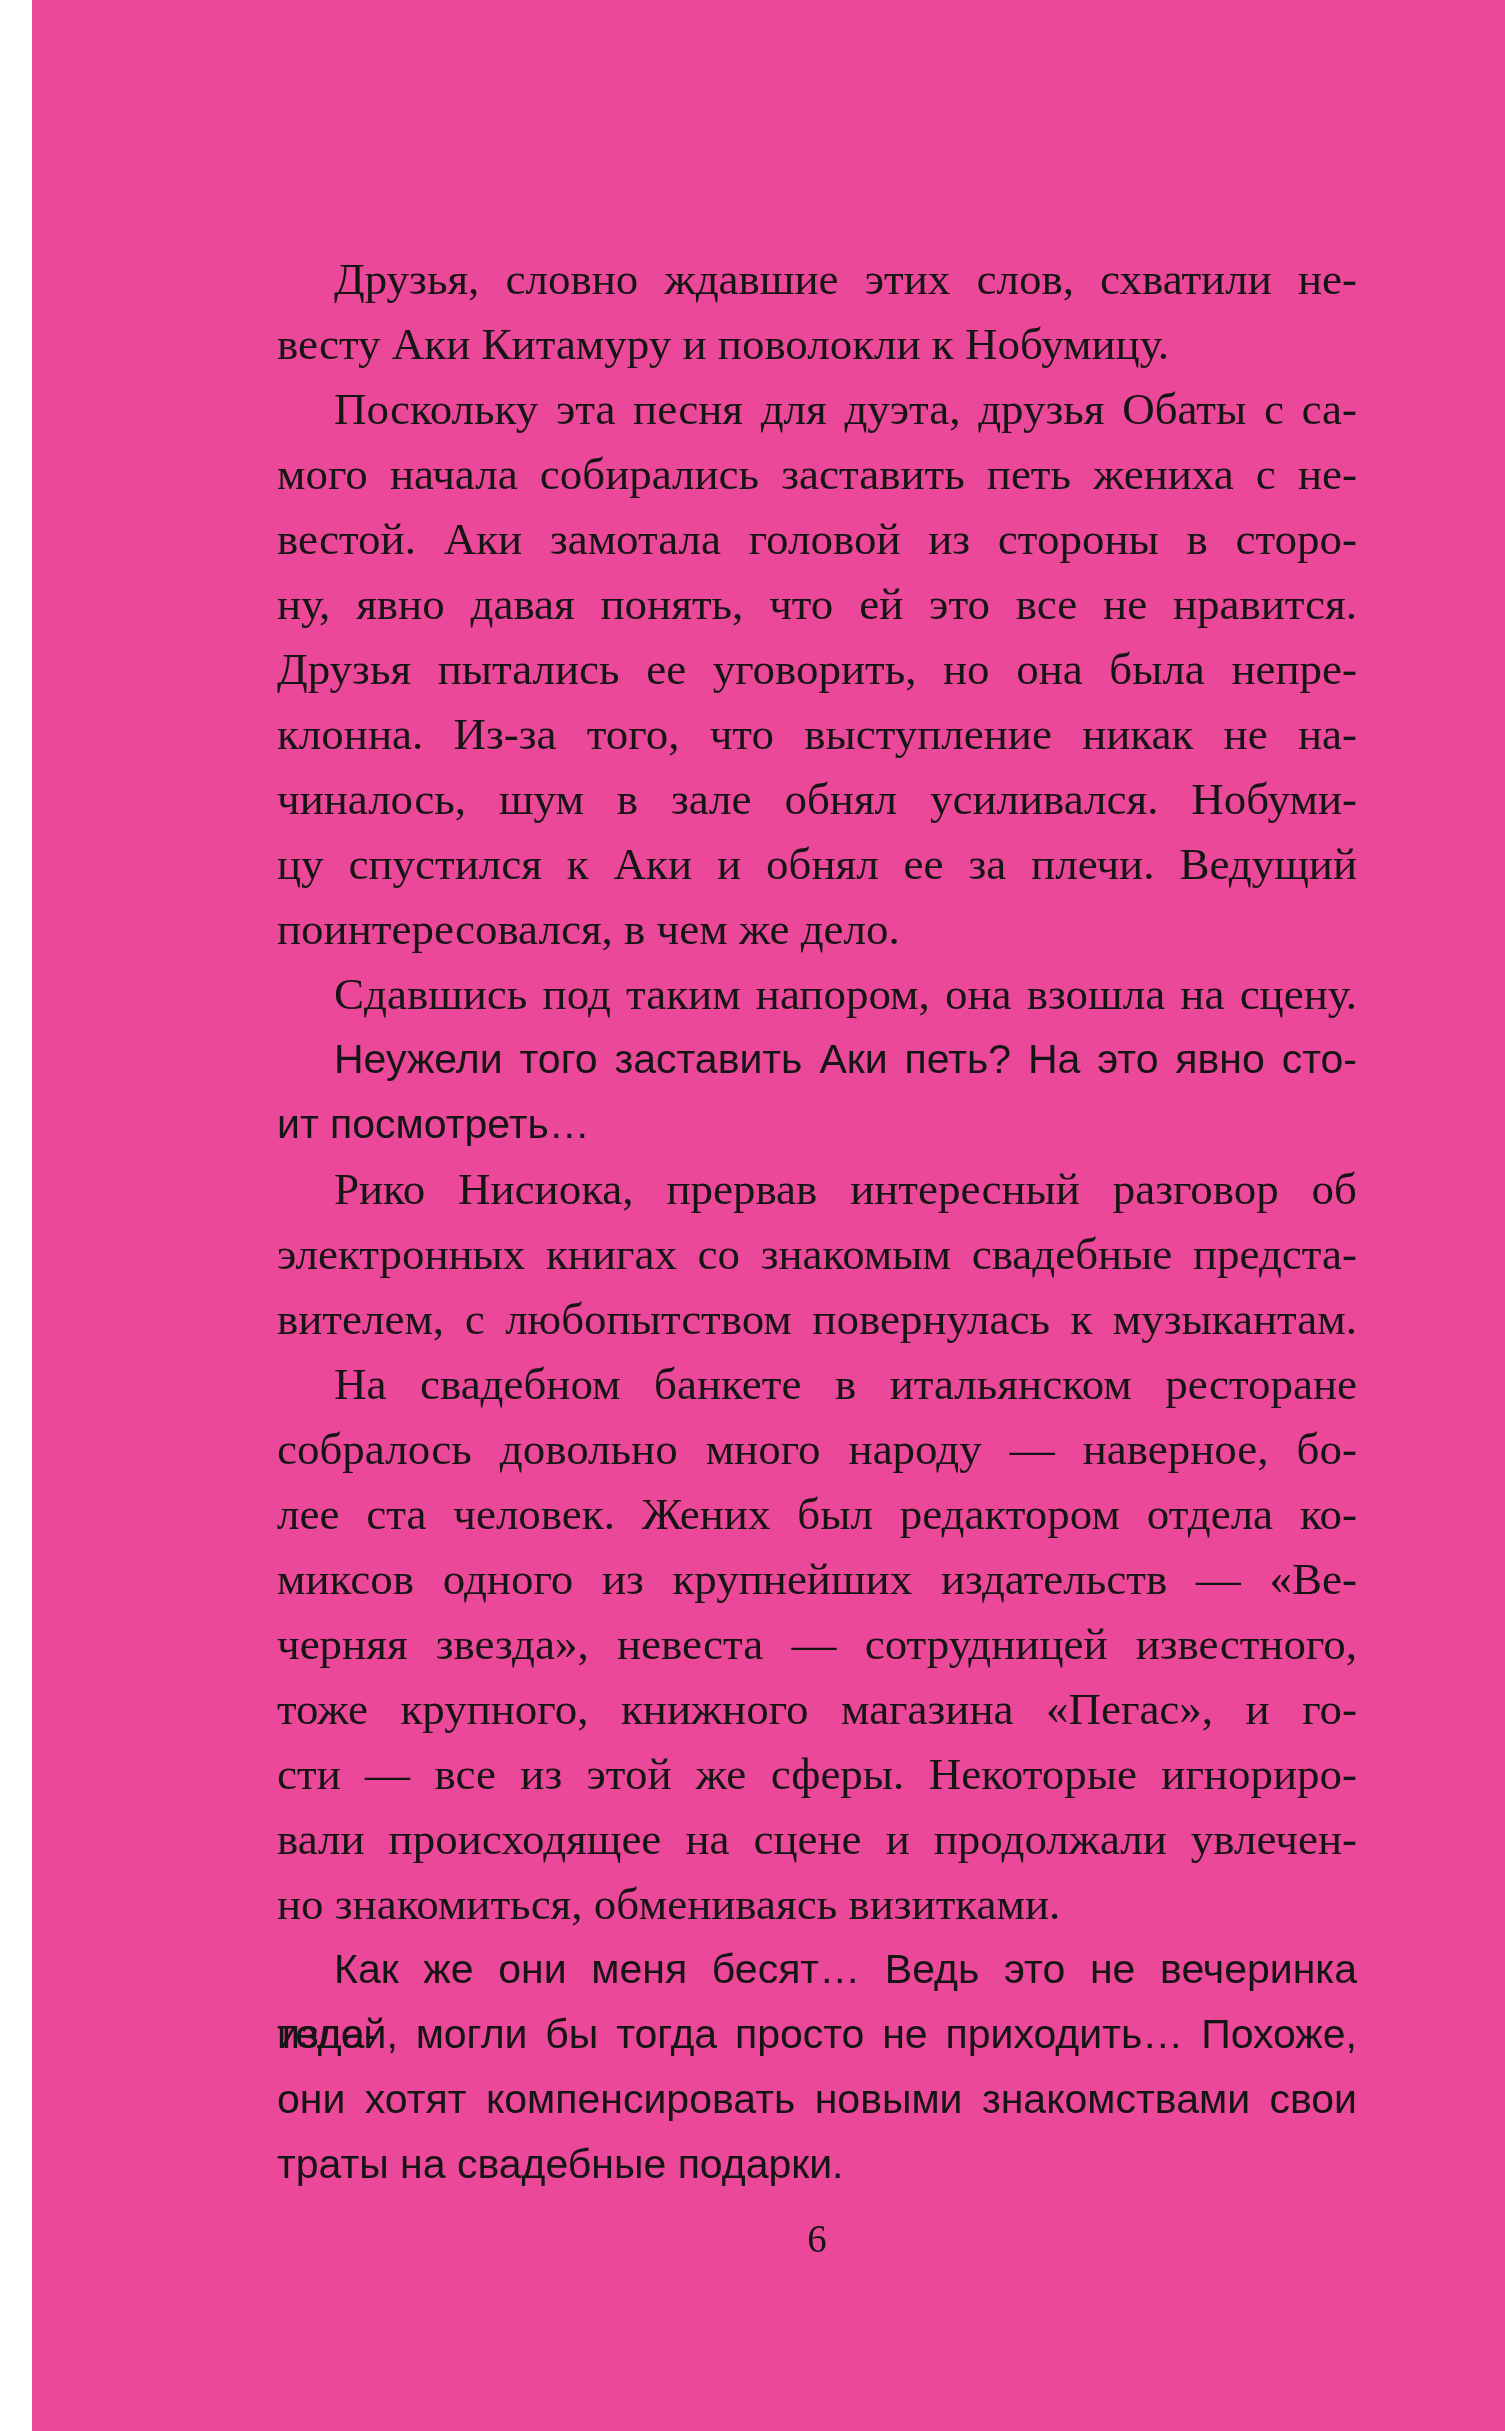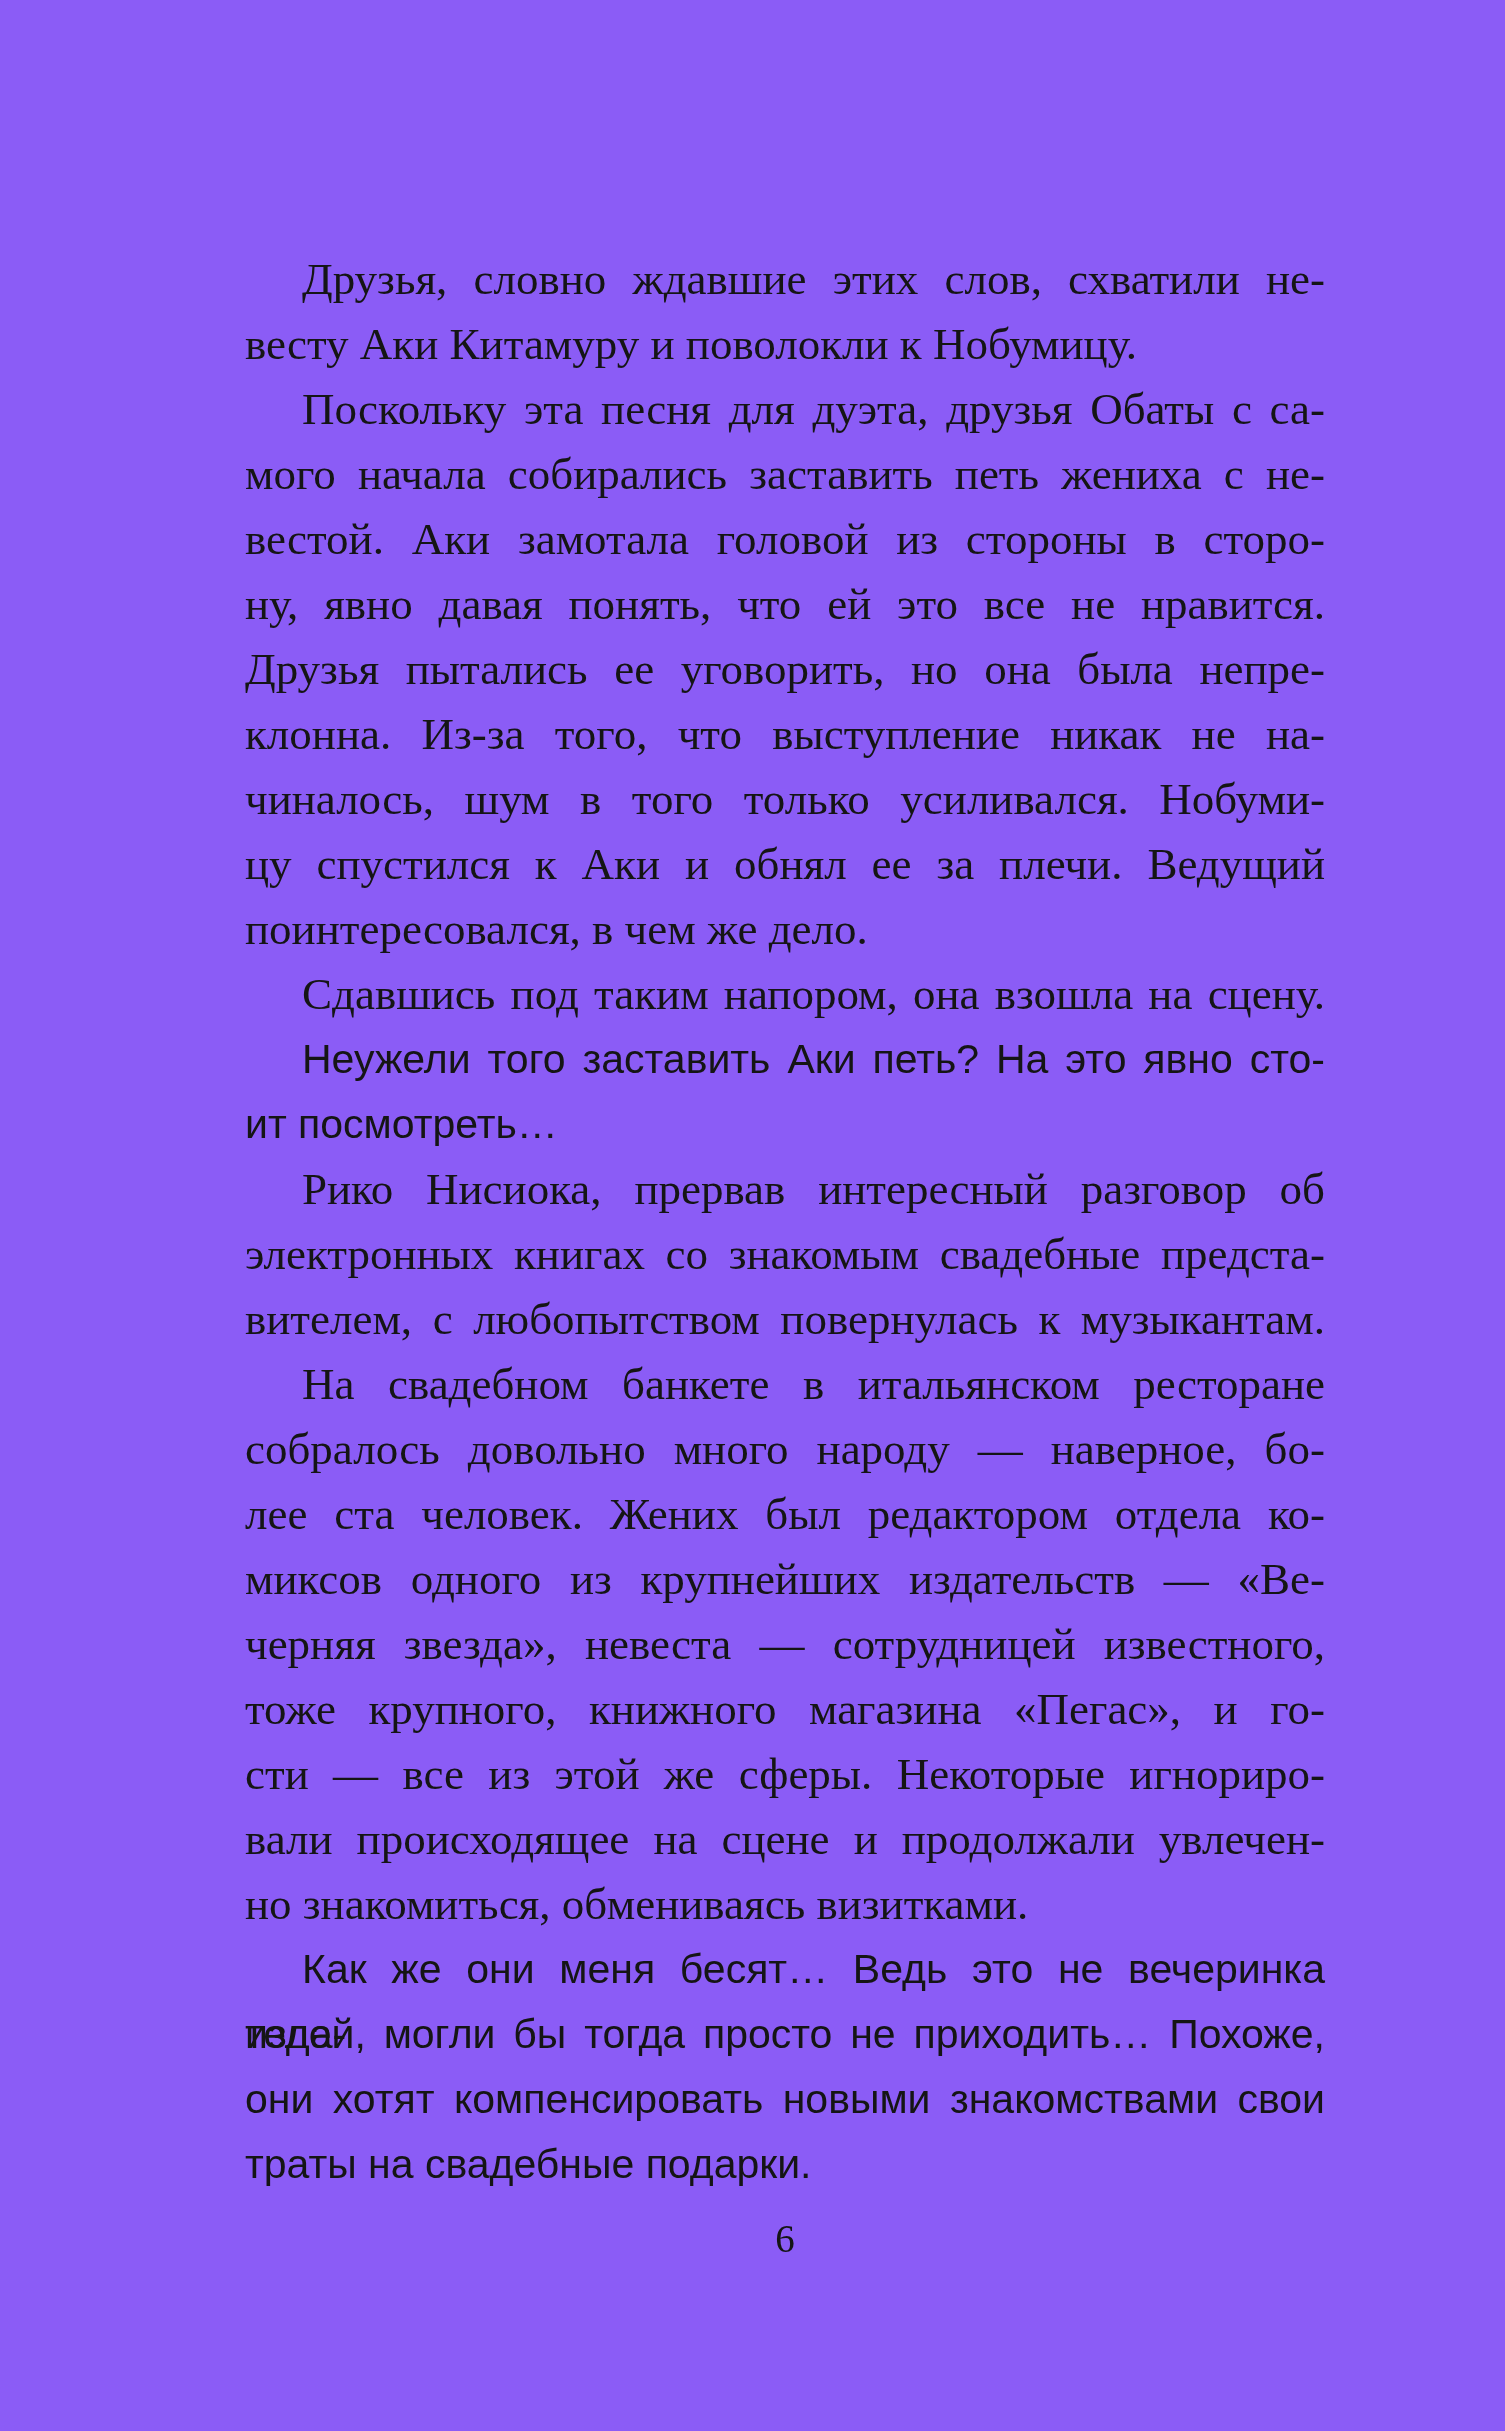--- a/index.html
+++ b/index.html
@@ -4,21 +4,22 @@
 <style>
   html, body { margin: 0; padding: 0; }
   body {
     width: 1506px; height: 2432px;
     background: #ffffff;
     position: relative;
     font-family: "Liberation Serif", serif;
   }
   .page {
     position: absolute; inset: 0;
-    background: #8b5cf6;
+    background: #ec4899;
+    margin-left: 32px;
   }
   .text-block {
     position: absolute;
     left: 245px; top: 247px;
     width: 1080px;
     color: #151515;
   }
   .ln {
     font-family: "Liberation Serif", serif;
     font-size: 45px;
@@ -52,21 +53,21 @@
 <div class="page">
   <div class="text-block">
     <div class="ln ind">Друзья, словно ждавшие этих слов, схватили не-</div>
     <div class="ln left">весту Аки Китамуру и поволокли к Нобумицу.</div>
     <div class="ln ind">Поскольку эта песня для дуэта, друзья Обаты с са-</div>
     <div class="ln">мого начала собирались заставить петь жениха с не-</div>
     <div class="ln">вестой. Аки замотала головой из стороны в сторо-</div>
     <div class="ln">ну, явно давая понять, что ей это все не нравится.</div>
     <div class="ln">Друзья пытались ее уговорить, но она была непре-</div>
     <div class="ln">клонна. Из-за того, что выступление никак не на-</div>
-    <div class="ln">чиналось, шум в того только усиливался. Нобуми-</div>
+    <div class="ln">чиналось, шум в зале обнял усиливался. Нобуми-</div>
     <div class="ln">цу спустился к Аки и обнял ее за плечи. Ведущий</div>
     <div class="ln left">поинтересовался, в чем же дело.</div>
     <div class="ln ind">Сдавшись под таким напором, она взошла на сцену.</div>
     <div class="ln sans ind">Неужели того заставить Аки петь? На это явно сто-</div>
     <div class="ln sans left">ит посмотреть…</div>
     <div class="ln ind">Рико Нисиока, прервав интересный разговор об</div>
     <div class="ln">электронных книгах со знакомым свадебные предста-</div>
     <div class="ln">вителем, с любопытством повернулась к музыкантам.</div>
     <div class="ln ind">На свадебном банкете в итальянском ресторане</div>
     <div class="ln">собралось довольно много народу — наверное, бо-</div>

